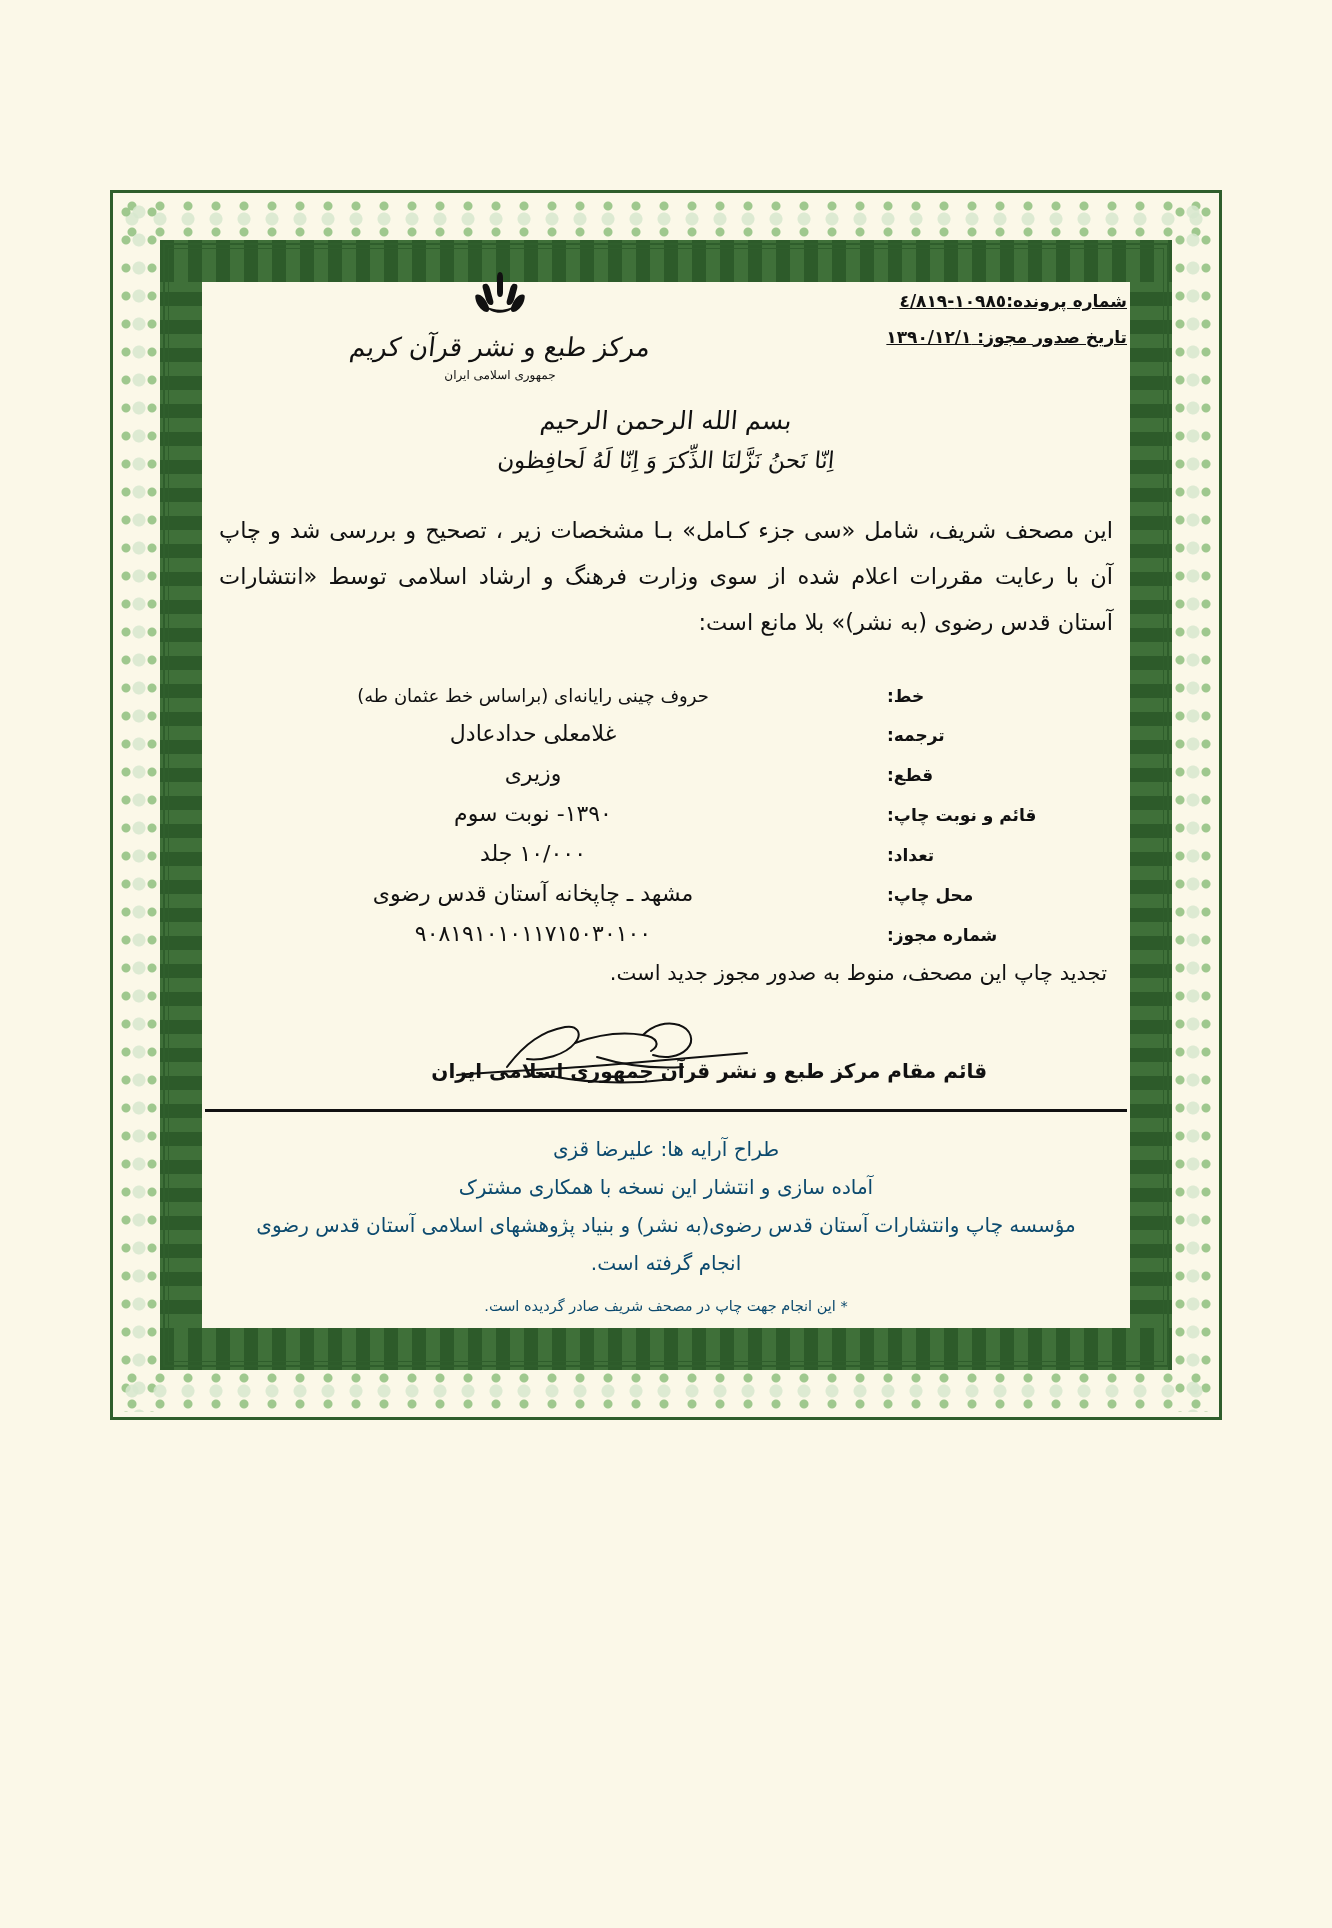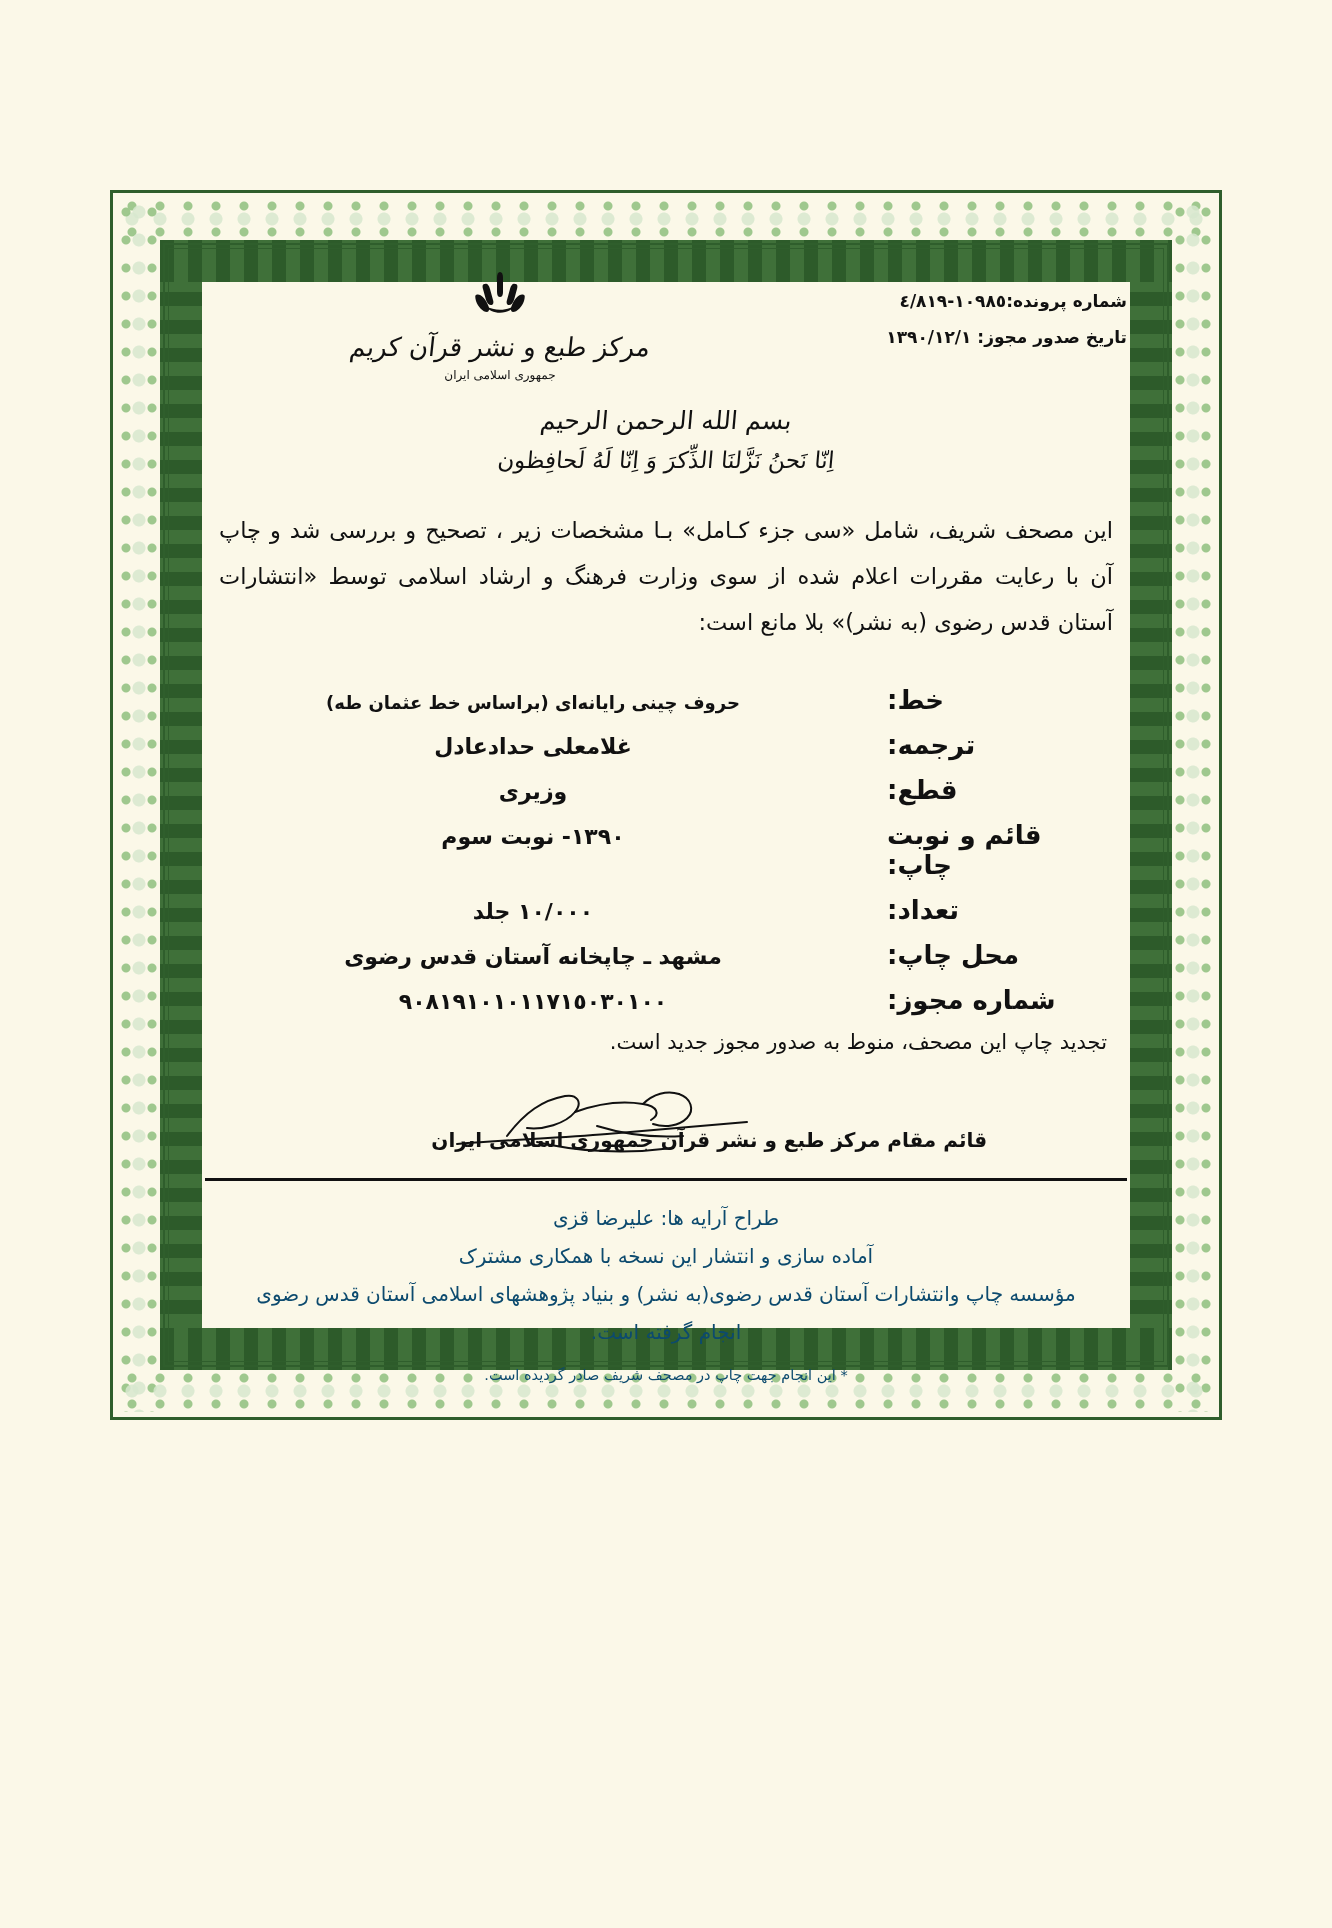--- a/index.html
+++ b/index.html
@@ -123,21 +123,21 @@
   .file-meta {
     position: absolute;
     right: 20px;
     top: 22px;
     text-align: right;
     font-size: 17px;
     line-height: 2.1;
     color: #111;
     font-weight: bold;
   }
-  .file-meta .row { white-space: nowrap; }
+  .file-meta .row { white-space: nowrap; text-decoration: underline; }
 
   .emblem-block {
     position: absolute;
     left: 150px;
     top: 6px;
     width: 330px;
     text-align: center;
   }
   .emblem {
     font-size: 40px;
@@ -190,32 +190,31 @@
   .field-row {
     display: flex;
     flex-direction: row;
     align-items: baseline;
     margin-bottom: 15px;
   }
   .field-label {
     width: 220px;
     flex: 0 0 220px;
     text-align: left;
-    font-size: 26px;
+    font-size: 17px;
     font-weight: bold;
     color: #111;
     padding-left: 6px;
   }
   .field-value {
     flex: 1 1 auto;
     text-align: center;
     font-size: 22px;
     color: #111;
     padding-right: 40px;
-    font-weight: bold;
   }
   .field-value.small-note {
     font-size: 18px;
   }
   .license-number {
     direction: ltr;
     unicode-bidi: embed;
     letter-spacing: 1px;
   }
 

